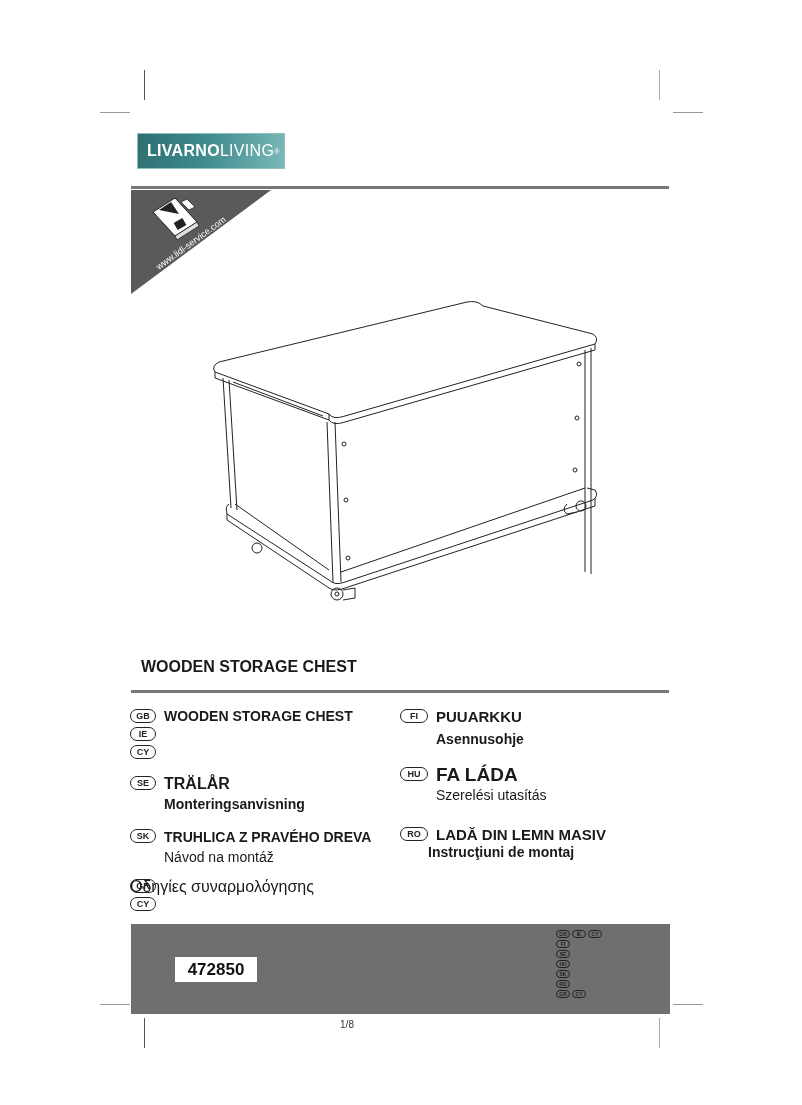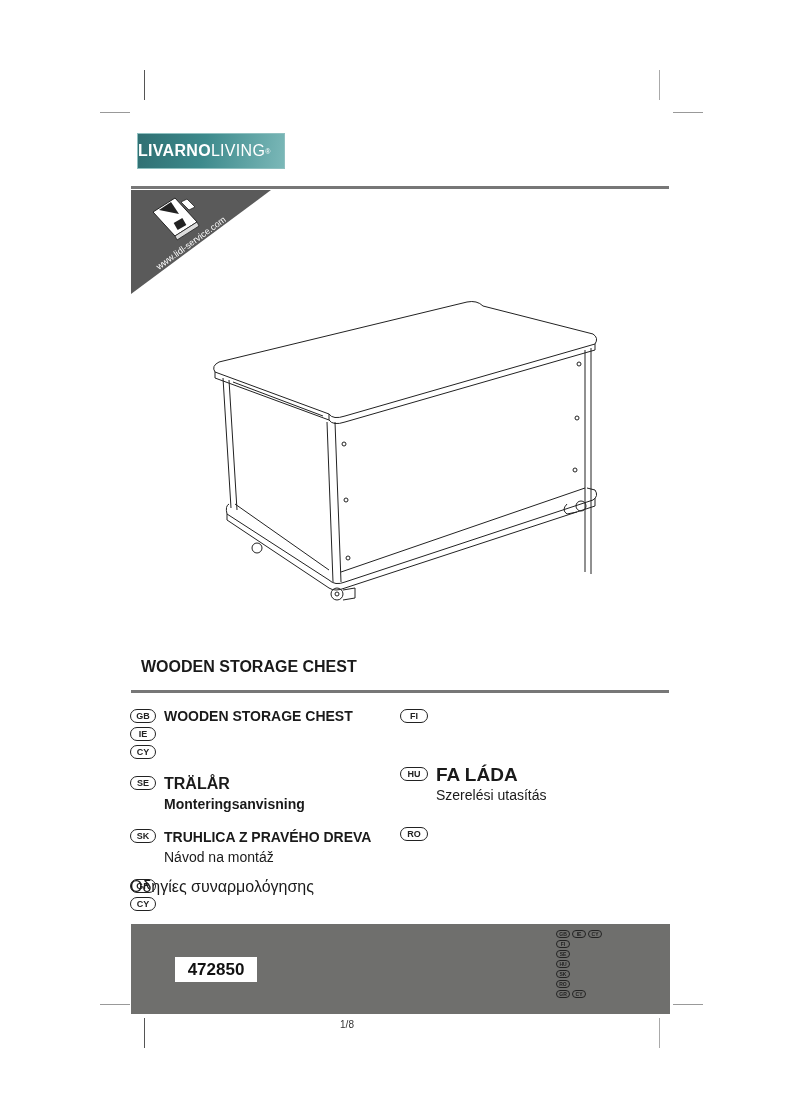--- a/index.html
+++ b/index.html
@@ -10,21 +10,21 @@
     .abs { position: absolute; }
     
     .crop-v { position: absolute; width: 1px; background: #555; }
     .crop-h { position: absolute; height: 1px; background: #999; }
 
     
     .logo {
       left: 137px; top: 133px; width: 148px; height: 36px;
       background: linear-gradient(100deg, #2f6f72 0%, #3d8a8c 45%, #7bb8b8 100%);
       border: 1px solid #8fc0c0; box-sizing: border-box;
-      display: flex; align-items: center; 
+      display: flex; align-items: center; padding-left: 9px;
       font-size: 16px; color: #fff; letter-spacing: 0.3px;
     }
     .logo b { font-weight: bold; }
     .logo span.light { font-weight: normal; }
 
     .rule { position: absolute; left: 131px; width: 538px; height: 3px; background: #777; }
 
     
     .banner-wrap { left: 131px; top: 190px; width: 140px; height: 104px; }
 
@@ -173,32 +173,40 @@
     <span class="badge">GR</span>
     <span class="badge">CY</span>
   </div>
   <div class="lang-text">
     <span class="greek-sub" style="margin-left:-34px;">Οδηγίες συναρμολόγησης</span>
   </div>
 </div>
 
 <div class="lang-row" style="left:400px;top:708px;">
   <span class="badge" style="width:28px;">FI</span>
+  <div class="lang-text">
+    <span class="lang-title" style="font-size:15px;">PUUARKKU</span>
+    <span class="lang-sub bold" style="line-height:26px;">Asennusohje</span>
+  </div>
 </div>
 
 <div class="lang-row" style="left:400px;top:766px;">
   <span class="badge" style="width:28px;">HU</span>
   <div class="lang-text">
     <span class="lang-title" style="font-size:19px;">FA LÁDA</span>
     <span class="lang-sub">Szerelési utasítás</span>
   </div>
 </div>
 
 <div class="lang-row" style="left:400px;top:826px;">
   <span class="badge" style="width:28px;">RO</span>
+  <div class="lang-text">
+    <span class="lang-title" style="font-size:15px;">LADĂ DIN LEMN MASIV</span>
+    <span class="lang-sub bold" style="margin-left:-8px;line-height:16px;">Instrucţiuni de montaj</span>
+  </div>
 </div>
 
 <div class="abs grey-band"></div>
 <div class="abs article-box">472850</div>
 
 <div class="abs mini-badges">
   <div class="mini-row">
     <span class="mini">GB</span>
     <span class="mini">IE</span>
     <span class="mini">CY</span>

